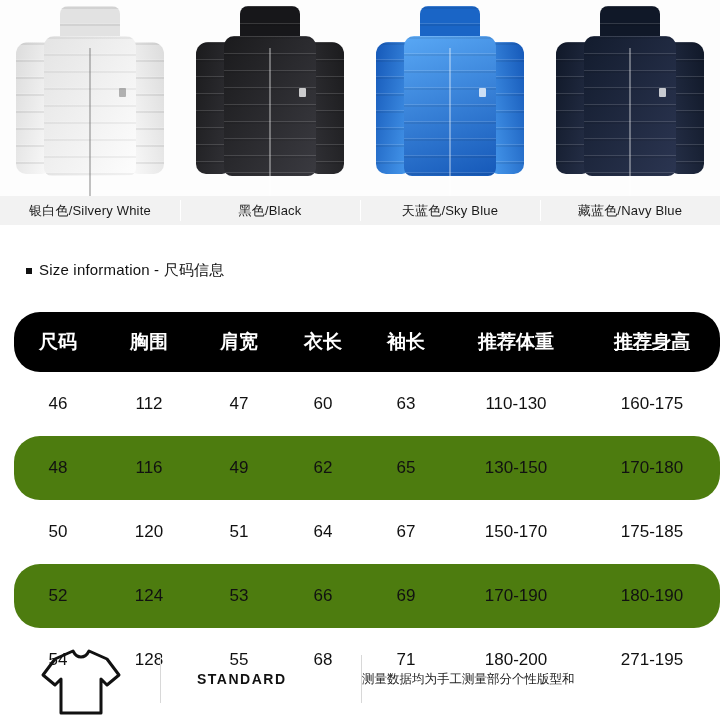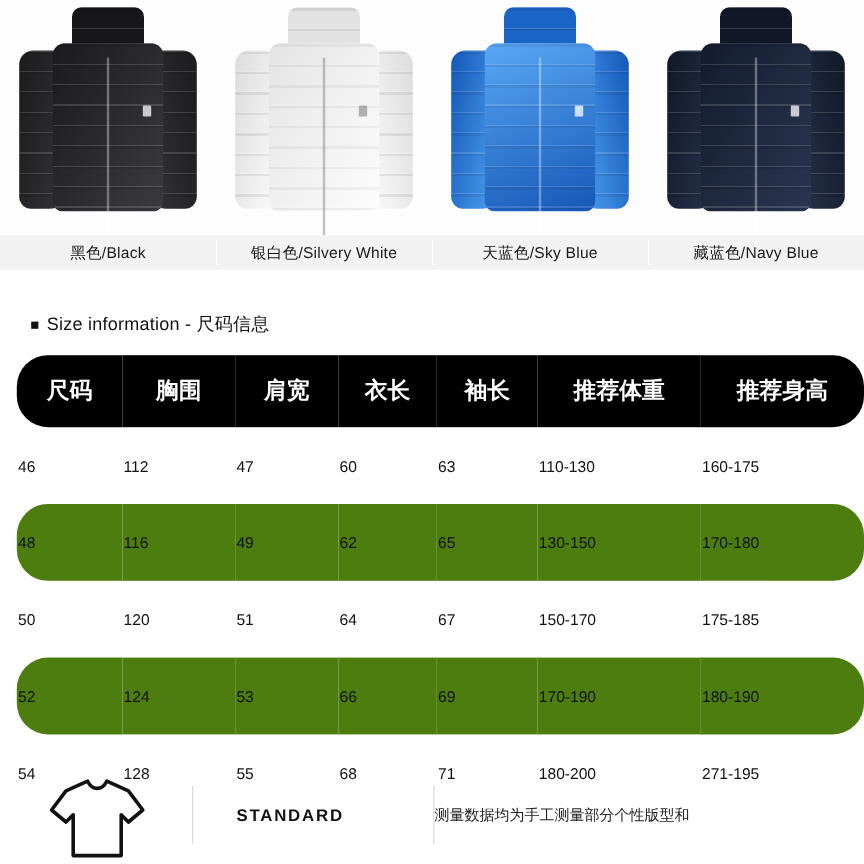--- a/index.html
+++ b/index.html
@@ -142,21 +142,21 @@
   }
   .bullet-sq {
     width: 6px;
     height: 6px;
     background: #111111;
     display: inline-block;
   }
 
   
   .table-wrap {
-    margin: 16px 14px 0 14px;
+    margin: 32px 14px 0 14px;
     width: 692px;
   }
   table.size-table {
     border-collapse: separate;
     border-spacing: 0;
     width: 692px;
     table-layout: fixed;
   }
   table.size-table thead th {
     background: #000000;
@@ -165,26 +165,27 @@
     font-weight: bold;
     height: 58px;
     text-align: center;
     vertical-align: middle;
   }
   table.size-table thead tr th:first-child {
     border-radius: 26px 0 0 26px;
   }
   table.size-table thead tr th:last-child {
     border-radius: 0 26px 26px 0;
+    text-decoration: underline;
   }
   table.size-table tbody td {
     height: 62px;
-    text-align: left;
+    text-align: center;
     vertical-align: middle;
-    font-size: 13px;
+    font-size: 17px;
     color: #111111;
   }
   table.size-table tbody tr.alt td {
     background: #4d7c0f;
   }
   table.size-table tbody tr.alt td:first-child {
     border-radius: 26px 0 0 26px;
   }
   table.size-table tbody tr.alt td:last-child {
     border-radius: 0 26px 26px 0;
@@ -232,59 +233,59 @@
 </head>
 <body>
 
 <div class="page">
 
   <div class="swatch-row">
 
     <div class="swatch">
       <div class="swatch-img">
         <div class="jacket">
+          <div class="sleeve left" style="background:linear-gradient(100deg,#dcdcdc,#fbfbfb);">
+              <div class="quilt"></div>
+            </div>
+          <div class="sleeve right" style="background:linear-gradient(260deg,#dcdcdc,#fbfbfb);">
+              <div class="quilt"></div>
+            </div>
+          <div class="collar" style="background:#e2e2e2;">
+              <div class="quilt"></div>
+            </div>
+          <div class="body-main" style="background:linear-gradient(120deg,#e4e4e4,#fdfdfd);">
+            <div class="quilt" style="opacity:.7"></div>
+            <div class="zip" style="background:rgba(120,120,120,.45)"></div>
+            <div class="badge" style="background:rgba(120,120,120,.55)"></div>
+          </div>
+        </div>
+      </div>
+      <div class="swatch-label">银白色/Silvery White</div>
+    </div>
+
+    <div class="swatch">
+      <div class="swatch-img">
+        <div class="jacket">
           <div class="sleeve left" style="background:linear-gradient(100deg,#1b1b1d,#333338);">
               <div class="quilt"></div>
             </div>
           <div class="sleeve right" style="background:linear-gradient(260deg,#1b1b1d,#333338);">
               <div class="quilt"></div>
             </div>
           <div class="collar" style="background:#17171a;">
               <div class="quilt"></div>
             </div>
           <div class="body-main" style="background:linear-gradient(120deg,#1b1b1d,#3a3a40);">
             <div class="quilt"></div>
             <div class="zip"></div>
             <div class="badge"></div>
           </div>
         </div>
       </div>
       <div class="swatch-label">黑色/Black</div>
-    </div>
-
-    <div class="swatch">
-      <div class="swatch-img">
-        <div class="jacket">
-          <div class="sleeve left" style="background:linear-gradient(100deg,#dcdcdc,#fbfbfb);">
-              <div class="quilt"></div>
-            </div>
-          <div class="sleeve right" style="background:linear-gradient(260deg,#dcdcdc,#fbfbfb);">
-              <div class="quilt"></div>
-            </div>
-          <div class="collar" style="background:#e2e2e2;">
-              <div class="quilt"></div>
-            </div>
-          <div class="body-main" style="background:linear-gradient(120deg,#e4e4e4,#fdfdfd);">
-            <div class="quilt" style="opacity:.7"></div>
-            <div class="zip" style="background:rgba(120,120,120,.45)"></div>
-            <div class="badge" style="background:rgba(120,120,120,.55)"></div>
-          </div>
-        </div>
-      </div>
-      <div class="swatch-label">银白色/Silvery White</div>
     </div>
 
     <div class="swatch">
       <div class="swatch-img">
         <div class="jacket">
           <div class="sleeve left" style="background:linear-gradient(100deg,#1558b8,#4a9df0);">
               <div class="quilt"></div>
             </div>
           <div class="sleeve right" style="background:linear-gradient(260deg,#1558b8,#4a9df0);">
               <div class="quilt"></div>

